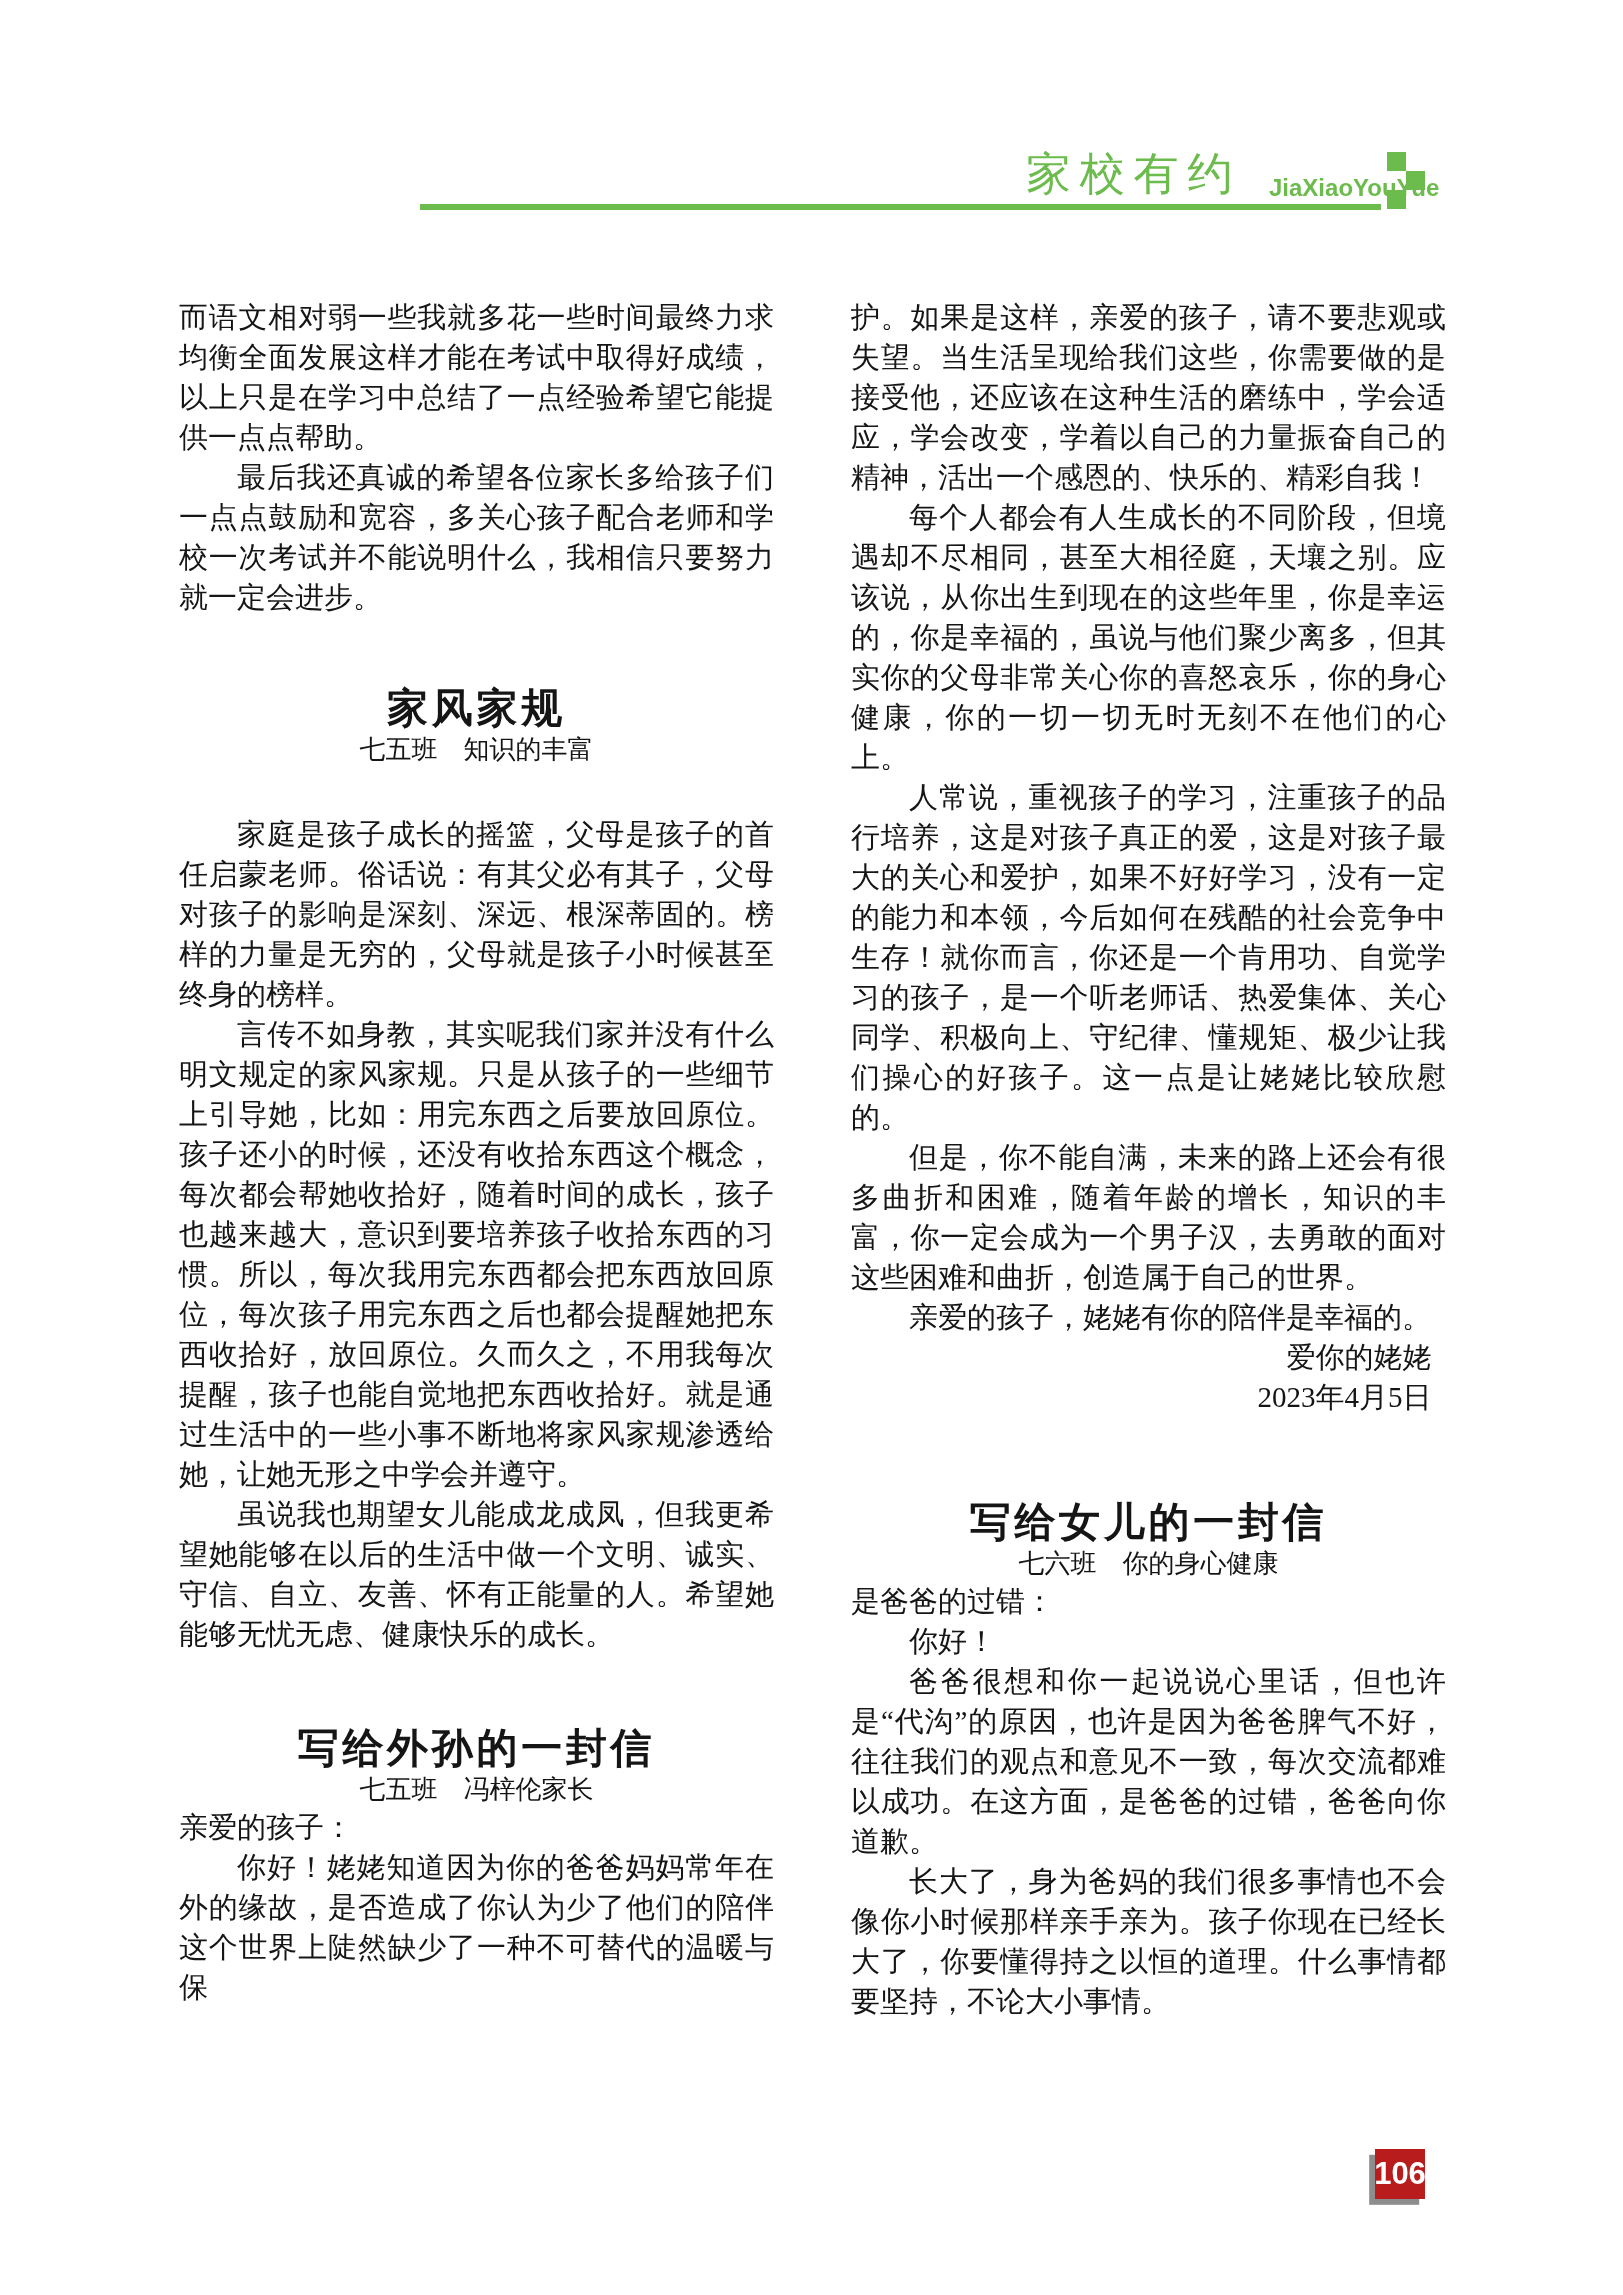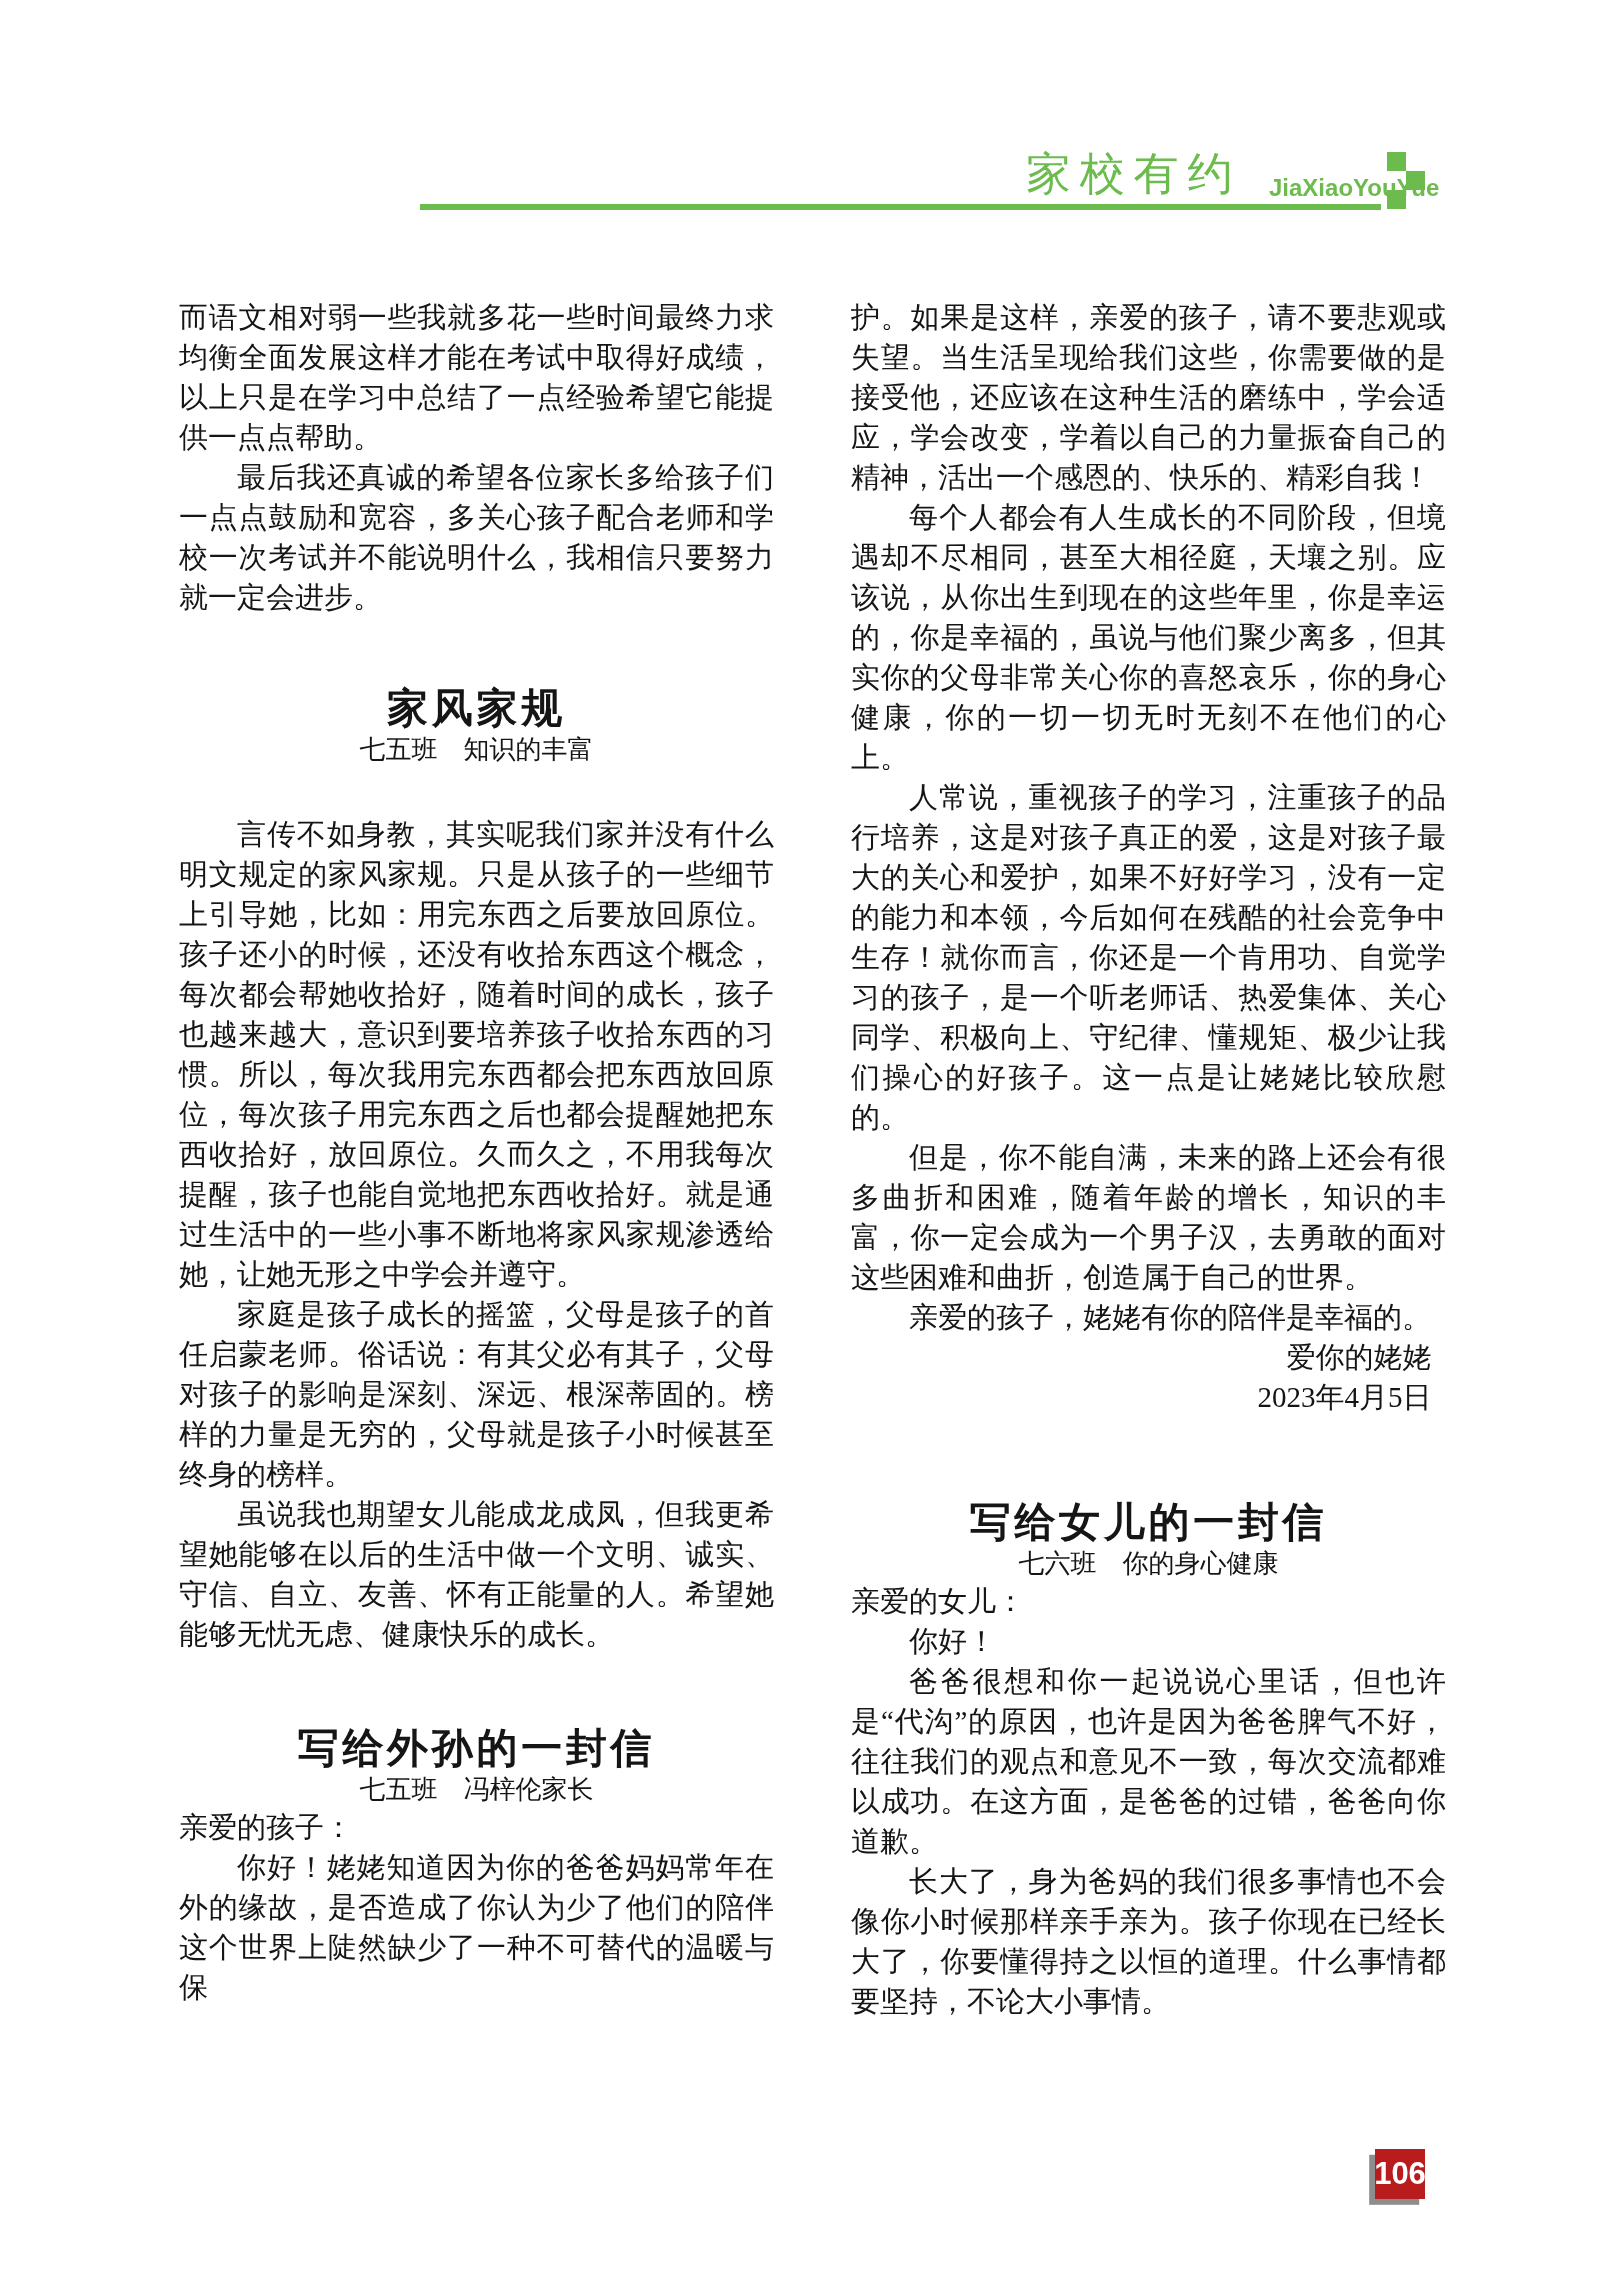--- a/index.html
+++ b/index.html
@@ -78,22 +78,22 @@
   <div class="sq sq3"></div>
 
   <div class="col col-left">
     <p>而语文相对弱一些我就多花一些时间最终力求均衡全面发展这样才能在考试中取得好成绩，以上只是在学习中总结了一点经验希望它能提供一点点帮助。</p>
     <p class="indent">最后我还真诚的希望各位家长多给孩子们一点点鼓励和宽容，多关心孩子配合老师和学校一次考试并不能说明什么，我相信只要努力就一定会进步。</p>
 
     <h2 class="article-title mt-title1">家风家规</h2>
     <p class="byline mt-byline">七五班　知识的丰富</p>
 
     <div class="mt-body">
+      <p class="indent">家庭是孩子成长的摇篮，父母是孩子的首任启蒙老师。俗话说：有其父必有其子，父母对孩子的影响是深刻、深远、根深蒂固的。榜样的力量是无穷的，父母就是孩子小时候甚至终身的榜样。</p>
       <p class="indent">言传不如身教，其实呢我们家并没有什么明文规定的家风家规。只是从孩子的一些细节上引导她，比如：用完东西之后要放回原位。孩子还小的时候，还没有收拾东西这个概念，每次都会帮她收拾好，随着时间的成长，孩子也越来越大，意识到要培养孩子收拾东西的习惯。所以，每次我用完东西都会把东西放回原位，每次孩子用完东西之后也都会提醒她把东西收拾好，放回原位。久而久之，不用我每次提醒，孩子也能自觉地把东西收拾好。就是通过生活中的一些小事不断地将家风家规渗透给她，让她无形之中学会并遵守。</p>
-      <p class="indent">家庭是孩子成长的摇篮，父母是孩子的首任启蒙老师。俗话说：有其父必有其子，父母对孩子的影响是深刻、深远、根深蒂固的。榜样的力量是无穷的，父母就是孩子小时候甚至终身的榜样。</p>
       <p class="indent">虽说我也期望女儿能成龙成凤，但我更希望她能够在以后的生活中做一个文明、诚实、守信、自立、友善、怀有正能量的人。希望她能够无忧无虑、健康快乐的成长。</p>
     </div>
 
     <h2 class="article-title mt-title2">写给外孙的一封信</h2>
     <p class="byline mt-byline">七五班　冯梓伦家长</p>
 
     <p class="mt-salut">亲爱的孩子：</p>
     <p class="indent">你好！姥姥知道因为你的爸爸妈妈常年在外的缘故，是否造成了你认为少了他们的陪伴这个世界上陡然缺少了一种不可替代的温暖与保</p>
   </div>
 
@@ -103,21 +103,21 @@
     <p class="indent">人常说，重视孩子的学习，注重孩子的品行培养，这是对孩子真正的爱，这是对孩子最大的关心和爱护，如果不好好学习，没有一定的能力和本领，今后如何在残酷的社会竞争中生存！就你而言，你还是一个肯用功、自觉学习的孩子，是一个听老师话、热爱集体、关心同学、积极向上、守纪律、懂规矩、极少让我们操心的好孩子。这一点是让姥姥比较欣慰的。</p>
     <p class="indent">但是，你不能自满，未来的路上还会有很多曲折和困难，随着年龄的增长，知识的丰富，你一定会成为一个男子汉，去勇敢的面对这些困难和曲折，创造属于自己的世界。</p>
     <p class="indent">亲爱的孩子，姥姥有你的陪伴是幸福的。</p>
 
     <p class="sig mt-sig">爱你的姥姥</p>
     <p class="sig">2023年4月5日</p>
 
     <h2 class="article-title mt-title3">写给女儿的一封信</h2>
     <p class="byline mt-byline3">七六班　你的身心健康</p>
 
-    <p class="mt-salut3">亲爱的女儿：</p>
+    <p class="mt-salut3">是爸爸的过错：</p>
     <p class="indent">你好！</p>
     <p class="indent">爸爸很想和你一起说说心里话，但也许是“代沟”的原因，也许是因为爸爸脾气不好，往往我们的观点和意见不一致，每次交流都难以成功。在这方面，是爸爸的过错，爸爸向你道歉。</p>
     <p class="indent">长大了，身为爸妈的我们很多事情也不会像你小时候那样亲手亲为。孩子你现在已经长大了，你要懂得持之以恒的道理。什么事情都要坚持，不论大小事情。</p>
   </div>
 
   <div class="page-num">106</div>
 
 </div>
 
 

